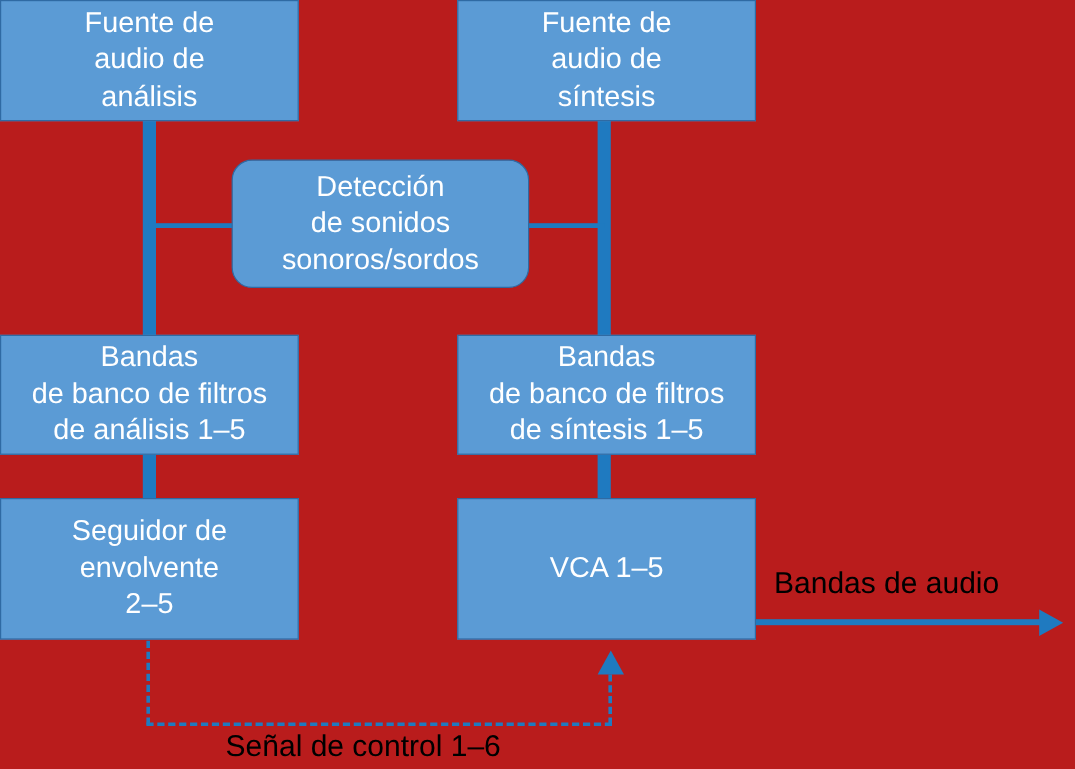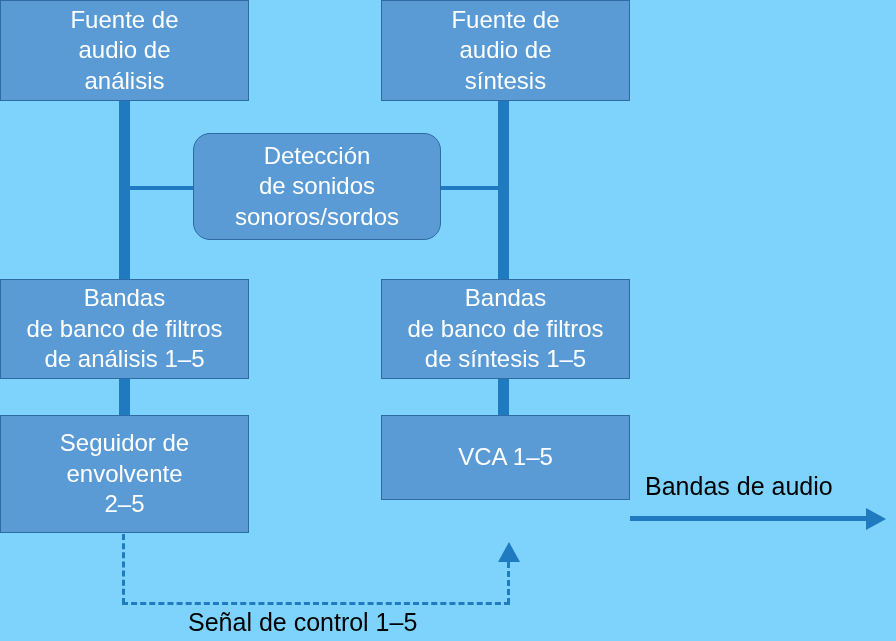--- a/index.html
+++ b/index.html
@@ -4,21 +4,21 @@
 <style>
   html, body {
     margin: 0;
     padding: 0;
     background: #ffffff;
   }
   #canvas {
     position: relative;
     width: 896px;
     height: 641px;
-    background: #7dd3fc;
+    background: #b91c1c;
     font-family: "Liberation Sans", sans-serif;
     overflow: hidden;
   }
   .node {
     position: absolute;
     background: #5b9bd5;
     border: 1px solid #2f6aa3;
     box-sizing: border-box;
     display: flex;
     align-items: center;
@@ -115,19 +115,19 @@
 de análisis 1–5</div>
 
   <div class="node" style="left:381px; top:279px; width:249px; height:100px;">Bandas
 de banco de filtros
 de síntesis 1–5</div>
 
   <div class="node" style="left:0px; top:415px; width:249px; height:118px;">Seguidor de
 envolvente
 2–5</div>
 
-  <div class="node" style="left:381px; top:415px; width:249px; height:85px;">VCA 1–5</div>
+  <div class="node" style="left:381px; top:415px; width:249px; height:118px;">VCA 1–5</div>
 
   <div class="label" style="left:645px; top:472px;">Bandas de audio</div>
 
-  <div class="label" style="left:188px; top:608px;">Señal de control 1–5</div>
+  <div class="label" style="left:188px; top:608px;">Señal de control 1–6</div>
 
 </div>
 
 </body></html>

